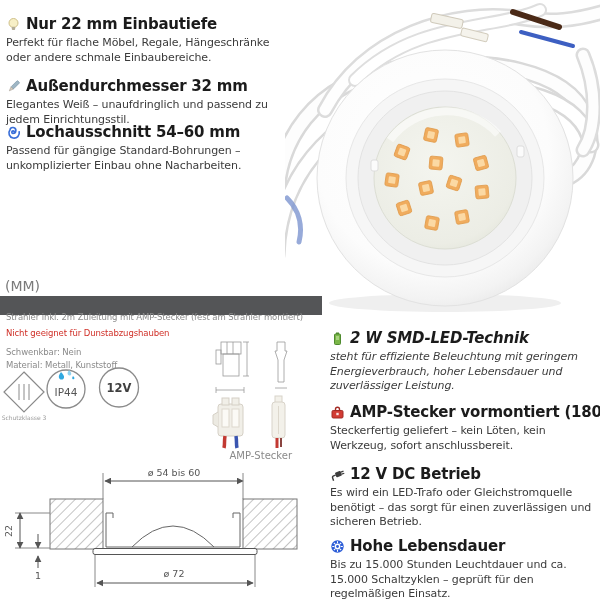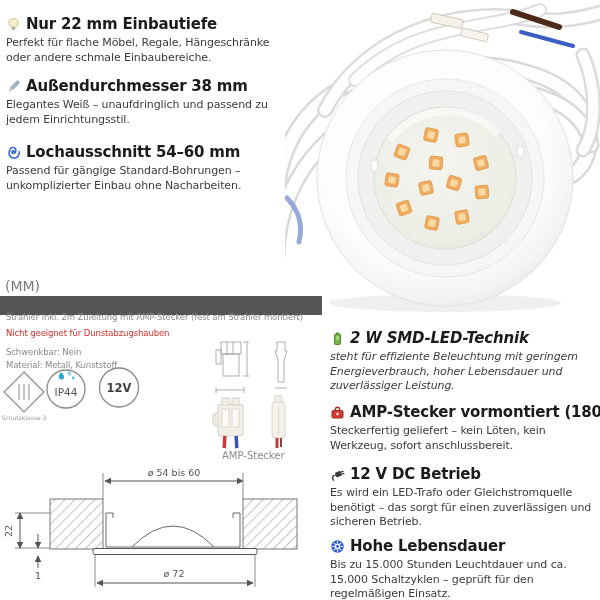--- a/index.html
+++ b/index.html
@@ -7,21 +7,21 @@
         font-family:"DejaVu Sans","Liberation Sans",sans-serif;color:#222;}
   .feat{position:absolute;}
   .trow{display:flex;align-items:center;gap:5px;height:16px;}
   .ficon{width:15px;height:15px;flex:0 0 auto;display:inline-block;}
   .ftitle{font-size:15px;font-weight:bold;color:#1b1b1b;letter-spacing:-0.2px;white-space:pre;}
   .fbody{margin-top:4px;font-size:11px;line-height:14.5px;color:#3b3b3b;letter-spacing:-0.1px;white-space:pre;}
   .mm{position:absolute;left:5px;top:278px;font-size:14px;color:#7a7a7a;}
   .bar{position:absolute;left:0;top:296px;width:322px;height:19px;background:#545557;}
   .meta{position:absolute;left:6px;font-size:8.5px;letter-spacing:-0.1px;color:#8a8a8a;white-space:pre;}
   .meta.red{color:#d03028;}
-  .amp-label{position:absolute;left:222px;top:450px;width:70px;text-align:left;
+  .amp-label{position:absolute;left:222px;top:450px;width:70px;text-align:right;
              font-size:10px;color:#8a8a8a;}
   .abs{position:absolute;}
   svg text{font-family:"DejaVu Sans","Liberation Sans",sans-serif;}
 </style>
 </head>
 <body>
 
 <div class="page">
 
   <div class="abs" style="left:285px;top:0;width:315px;height:320px;">
@@ -145,27 +145,27 @@
   <div class="feat" style="left:6px;top:78px;width:300px;">
     <div class="trow">
       <span class="ficon">
         <svg width="15" height="15" viewBox="0 0 15 15">
             <g transform="rotate(45 7.5 7.5)">
               <rect x="6" y="0.5" width="3.2" height="9" rx="0.6" fill="#9fb6c4" stroke="#7e99aa" stroke-width="0.7"></rect>
               <polygon points="6,9.5 9.2,9.5 7.6,13.5" fill="#d8cfc0" stroke="#9e948a" stroke-width="0.5"></polygon>
             </g>
           </svg>
       </span>
-      <span class="ftitle">Außendurchmesser 38 mm</span>
+      <span class="ftitle">Außendurchmesser 32 mm</span>
     </div>
     <div class="fbody">Elegantes Weiß – unaufdringlich und passend zu
 jedem Einrichtungsstil.</div>
   </div>
 
-  <div class="feat" style="left:6px;top:144px;width:300px;">
+  <div class="feat" style="left:6px;top:124px;width:300px;">
     <div class="trow">
       <span class="ficon">
         <svg width="15" height="15" viewBox="0 0 15 15">
             <path d="M8.4,7.0 a1.3,1.3 0 1,0 -1.6,1.5 a3,3 0 1,0 -2.9,-3.6 a5.2,5.2 0 1,0 9.3,1.9" fill="none" stroke="#3a6fd8" stroke-width="1.7" stroke-linecap="round"></path>
           </svg>
       </span>
       <span class="ftitle">Lochausschnitt 54–60 mm</span>
     </div>
     <div class="fbody">Passend für gängige Standard-Bohrungen –
 unkomplizierter Einbau ohne Nacharbeiten.</div>

